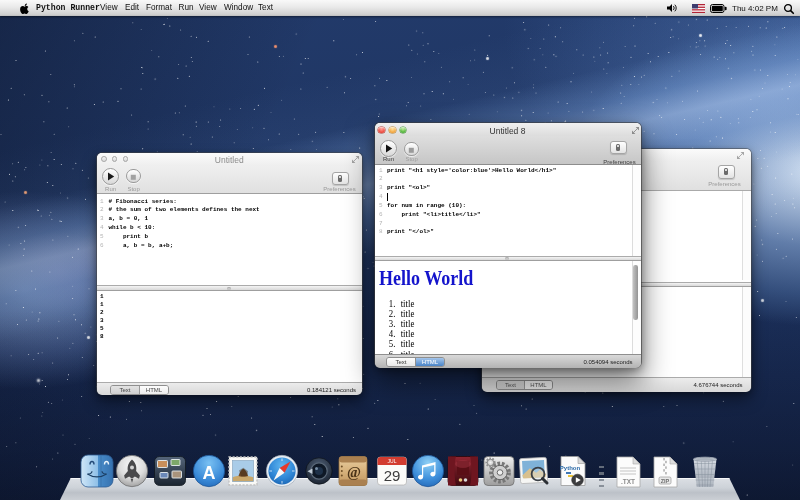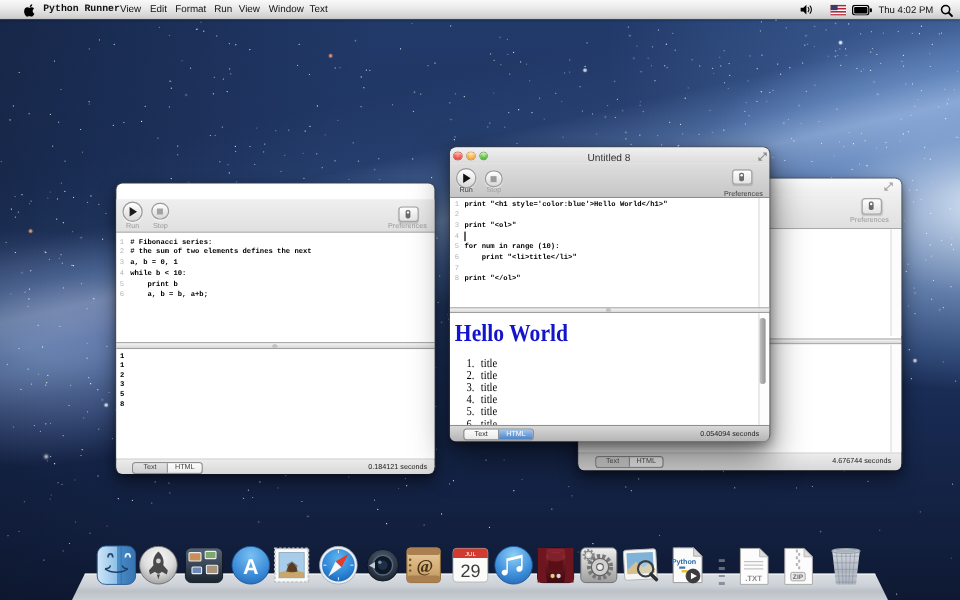--- a/index.html
+++ b/index.html
@@ -297,20 +297,32 @@
             <g stroke="rgba(130,140,152,0.75)" stroke-width="0.6" fill="none">
               <path d="M8 4.3L10.6 32M12.2 4.3L13.6 32M16 4.3L16 32M19.8 4.3L18.4 32M23.6 4.3L21 32"></path>
               <path d="M4.9 8.5h22.2M5.5 14h21M6.1 19.5h19.8M6.7 25h18.6M7.3 30h17.4"></path>
             </g>
             <ellipse cx="16" cy="4.2" rx="11.6" ry="2" fill="#c6ccd4" stroke="#98a0ac" stroke-width="1"></ellipse>
             <ellipse cx="16" cy="4.2" rx="9.2" ry="1.3" fill="#aab2bc"></ellipse>
           </svg></div>
   </div>
     </div>
   <div class="win" id="w1" style="left:96.5px;top:152.5px;width:265.5px;height:241.5px;box-shadow:0 0 0 1px rgba(70,70,70,0.5),0 8px 16px rgba(0,0,0,0.45),0 2px 6px rgba(0,0,0,0.35);">
+    <div class="titlebar" style="height:13.5px;">
+      <div class="lights" style="left:4.3px;top:3.9px;gap:5.1px;">
+        <div class="light ring"></div>
+          <div class="light ring"></div>
+          <div class="light ring"></div>
+      </div>
+      <div class="title" style="top:2px;">Untitled</div>
+      <svg class="fsarrow" style="left:254.5px;top:2.5px;" viewBox="0 0 9 9">
+          <path fill="#8a8a8a" d="M8 1L4.6 1L8 4.4zM1 8L1 4.6L4.4 8z"></path>
+          <line x1="2.6" y1="6.4" x2="6.4" y2="2.6" stroke="#8a8a8a" stroke-width="0.9"></line>
+        </svg>
+    </div>
     <div class="toolbar" style="top:13.5px;height:27px;">
       <div class="circbtn" style="left:5.6px;top:1.6px;width:15px;height:15px;"><svg width="15" height="15" viewBox="0 0 15 15">
             <path fill="#1a1a1a" d="M5 3.6L11.2 7.5L5 11.4z"></path>
           </svg></div>
       <div class="circbtn" style="left:29.8px;top:2.9px;width:12.6px;height:12.6px;"><svg width="12.6" height="12.6" viewBox="0 0 12.6 12.6">
             <rect x="3.8" y="3.8" width="5" height="5" fill="#a2a2a2"></rect>
           </svg></div>
       <div class="btnlabel" style="left:4.1px;top:19.8px;width:20px;">Run</div>
       <div class="btnlabel" style="left:27.1px;top:19.8px;width:20px;">Stop</div>
       <div class="prefbtn" style="left:235.5px;top:5.5px;">

